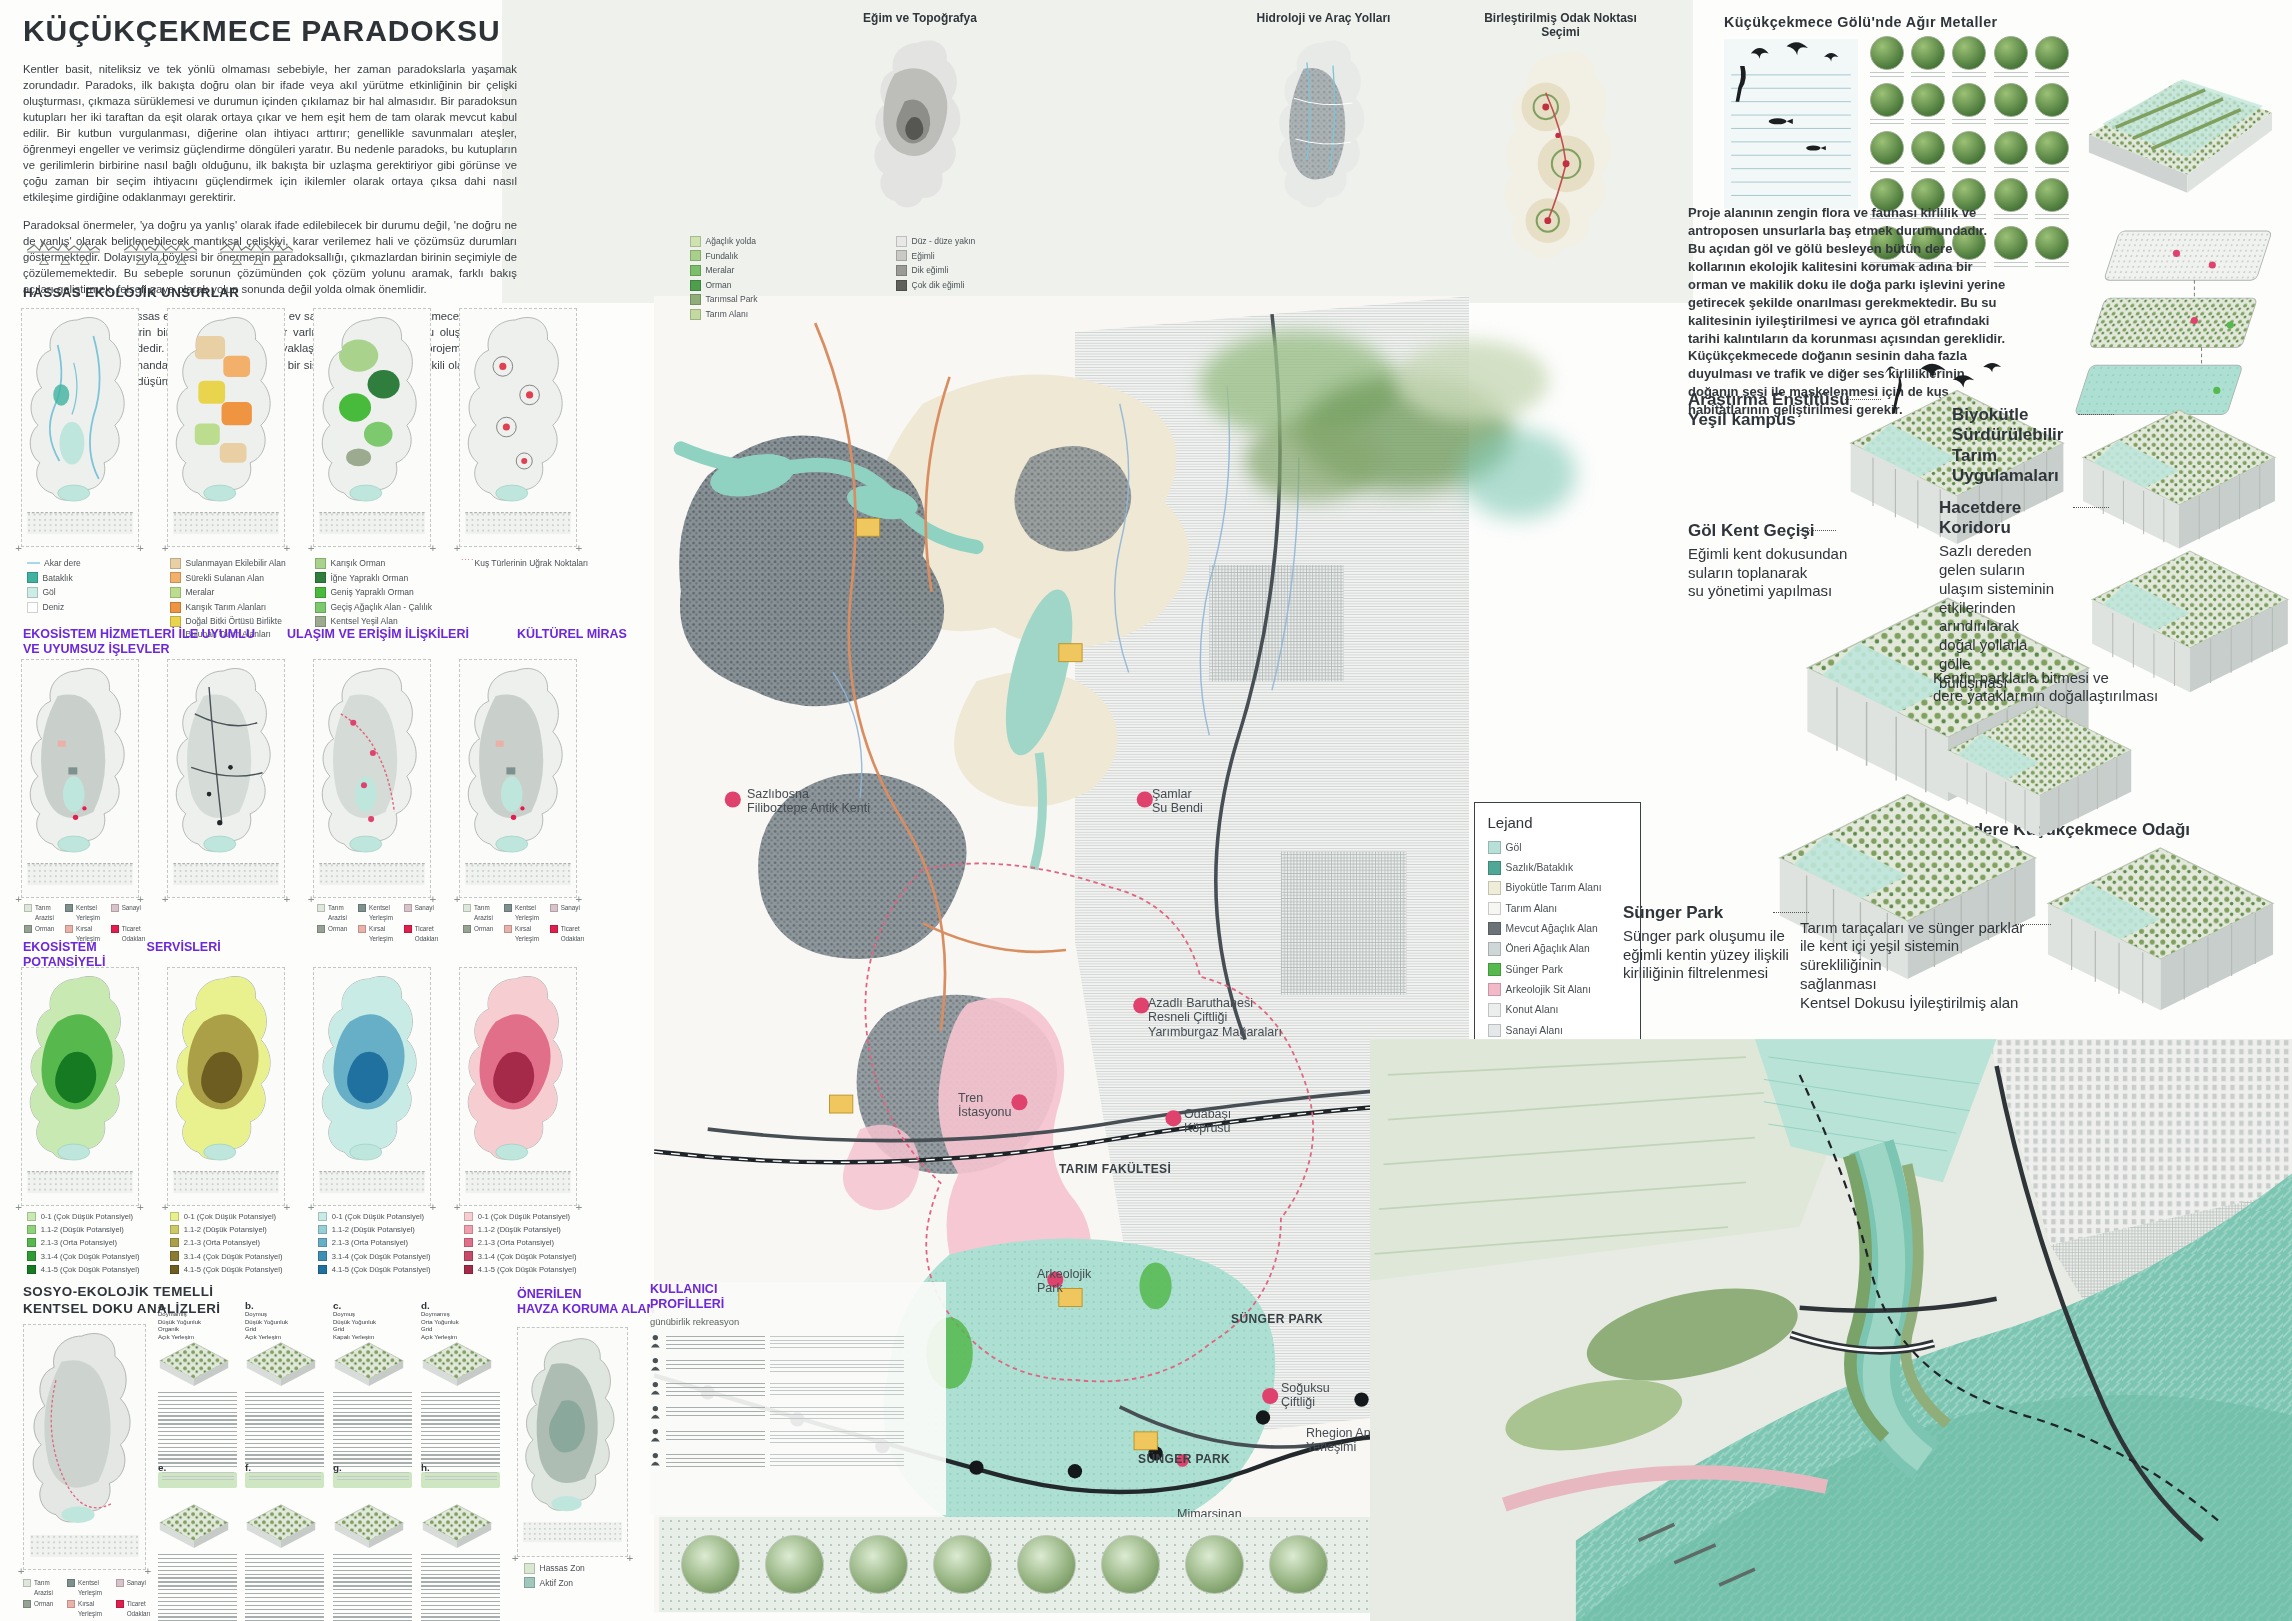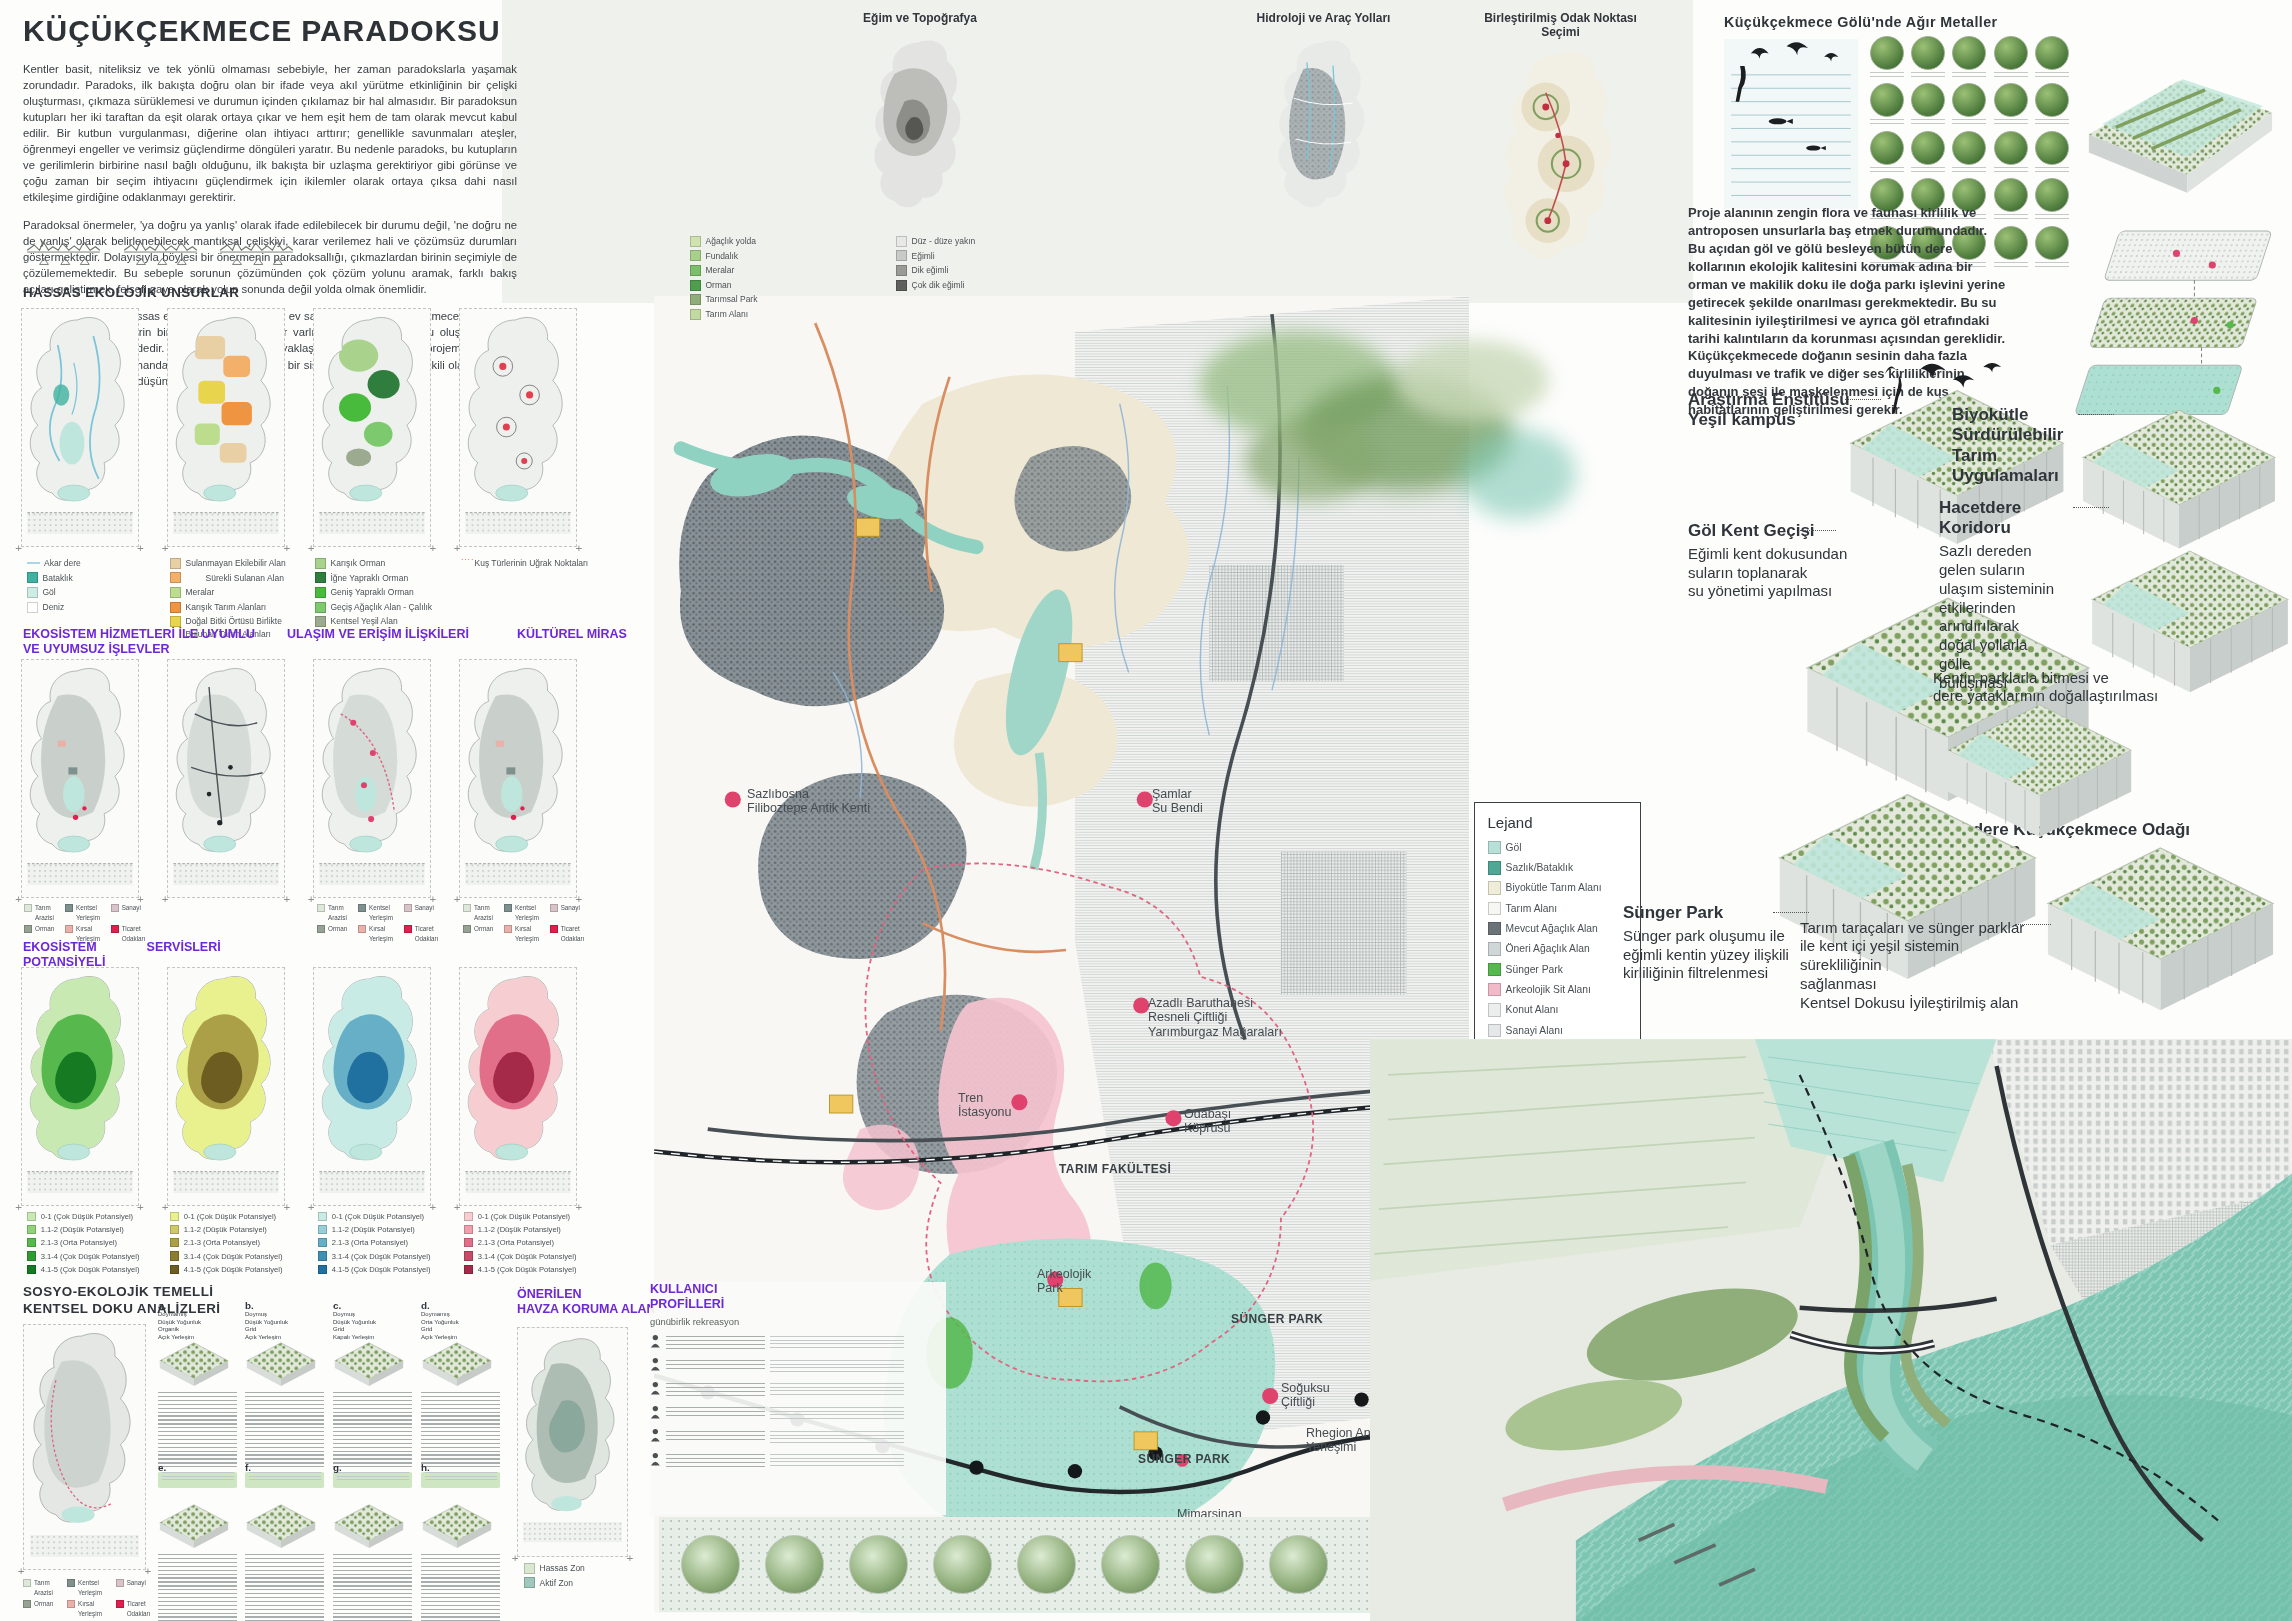--- a/index.html
+++ b/index.html
@@ -872,21 +872,21 @@
         <div style="flex:1;">Deniz</div>
       </div>
     </div>
     <div class="abs lg" style="left:170px;top:557px;width:134px;">
       <div class="lg-row">
         <div class="sw" style="background: rgb(233, 207, 164);"></div>
         <div style="flex:1;">Sulanmayan Ekilebilir Alan</div>
       </div>
       <div class="lg-row">
         <div class="sw" style="background: rgb(242, 176, 106);"></div>
-        <div style="flex:1;margin-left:20px;">Sürekli Sulanan Alan</div>
+        <div style="flex:1;">Sürekli Sulanan Alan</div>
       </div>
       <div class="lg-row">
         <div class="sw" style="background: rgb(188, 220, 142);"></div>
         <div style="flex:1;">Meralar</div>
       </div>
       <div class="lg-row">
         <div class="sw" style="background: rgb(239, 148, 64);"></div>
         <div style="flex:1;">Karışık Tarım Alanları</div>
       </div>
       <div class="lg-row">

